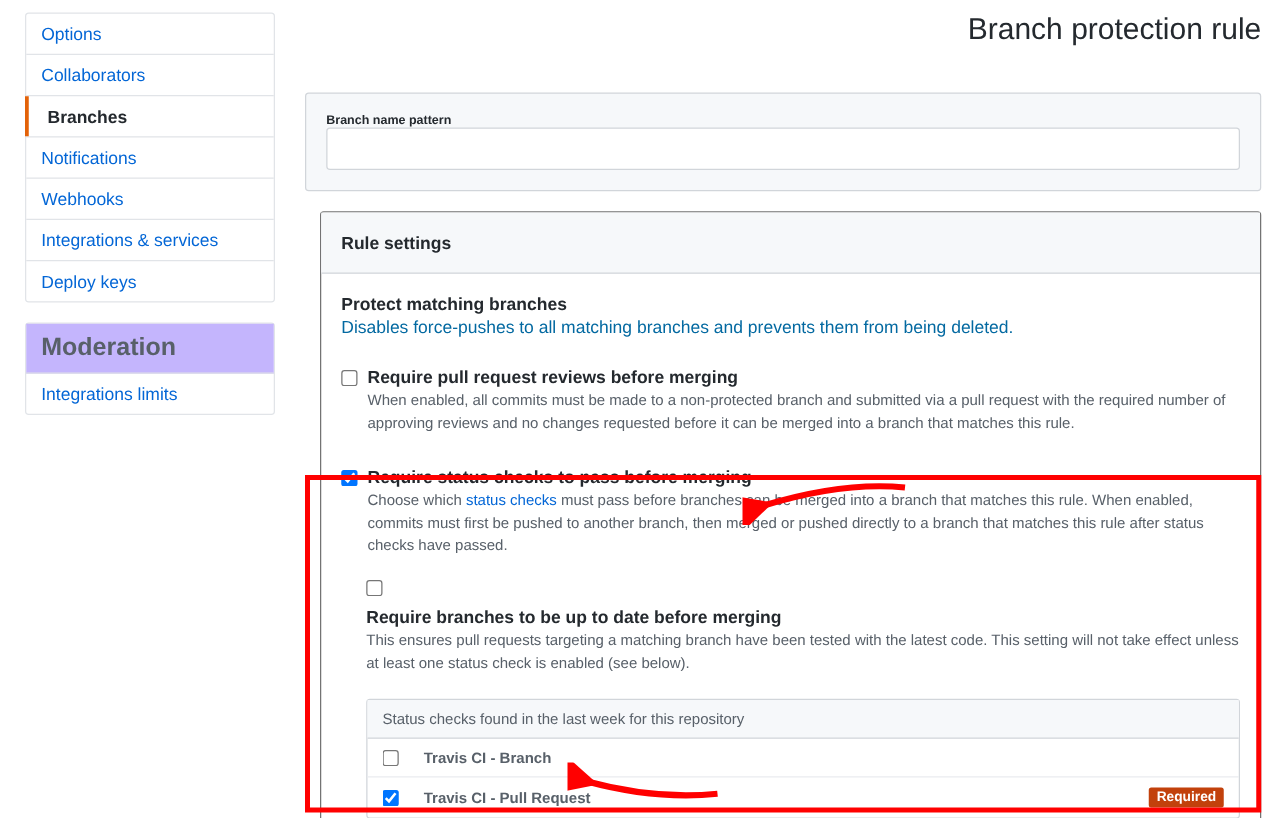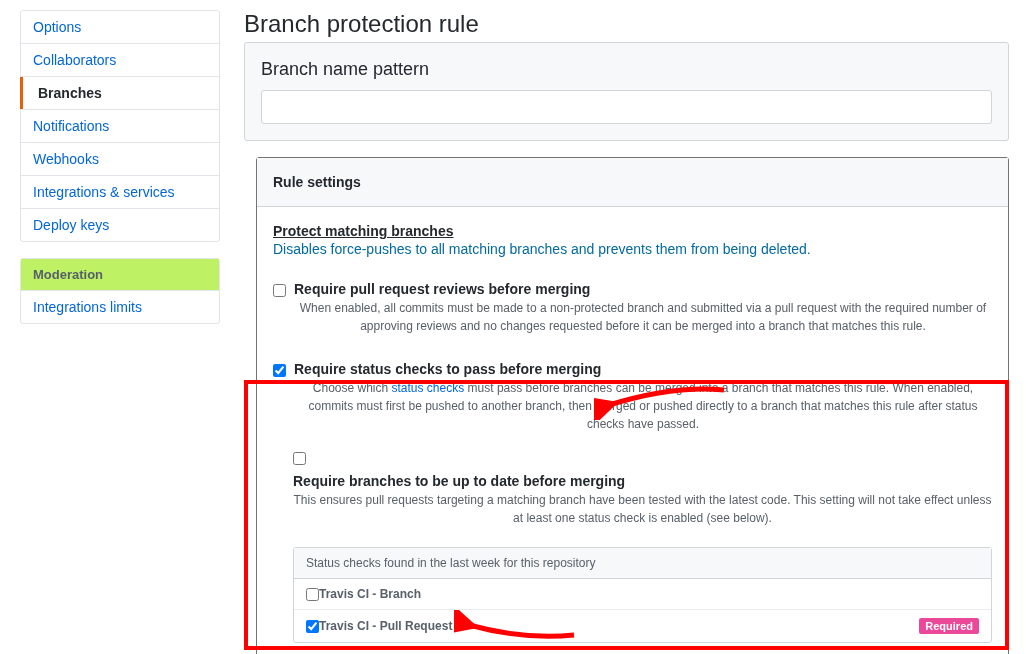--- a/index.html
+++ b/index.html
@@ -49,35 +49,36 @@
       content: "";
       position: absolute;
       left: -1px;
       top: 0;
       bottom: 0;
       width: 3px;
       background: #e36209;
     }
     .sidebar-heading {
       padding: 8px 12px;
-      font-size: 13px;
+      font-size: 20px;
       font-weight: 600;
       color: #586069;
-      background: #bef264;
+      background: #c4b5fd;
       border-bottom: 1px solid #e1e4e8;
     }
     .main {
       flex: 1;
       min-width: 0;
     }
     .page-title {
       font-size: 24px;
       font-weight: 400;
-      margin-bottom: 4px;
+      margin-bottom: 36px;
       color: #24292e;
+      text-align: right;
     }
     .panel {
       border: 1px solid #737373;
       border-radius: 3px;
       margin-bottom: 16px;
       margin-left: 12px;
     }
     .panel-header {
       background: #f6f8fa;
       padding: 16px;
@@ -94,21 +95,20 @@
       font-size: 14px;
       border: 1px solid #d1d5da;
       border-radius: 3px;
       background: #fff;
       min-height: 34px;
     }
     .section-title {
       font-weight: 600;
       font-size: 14px;
       margin-bottom: 2px;
-      text-decoration: underline;
     }
     .section-desc {
       color: #0369a1;
       font-size: 14px;
       margin-bottom: 16px;
     }
     .check-row {
       display: flex;
       align-items: flex-start;
       gap: 8px;
@@ -124,21 +124,20 @@
     .check-label {
       font-weight: 600;
       font-size: 14px;
       display: block;
     }
     .check-desc {
       color: #586069;
       font-size: 12px;
       line-height: 1.5;
       margin-top: 2px;
-      text-align: center;
     }
     .check-desc a {
       color: #0366d6;
       text-decoration: none;
     }
     .nested {
       margin-left: 20px;
       flex-direction: column;
     }
     .status-list {
@@ -153,32 +152,32 @@
       font-size: 12px;
       color: #586069;
       border-bottom: 1px solid #d1d5da;
     }
     .status-row {
       display: flex;
       align-items: center;
       padding: 8px 12px;
       border-bottom: 1px solid #eaecef;
       font-size: 12px;
-      gap: 0;
+      gap: 20px;
     }
     .status-row:last-child {
       border-bottom: none;
     }
     .status-row .status-name {
       flex: 1;
       font-weight: 600;
       color: #586069;
     }
     .badge {
-      background: #ec4899;
+      background: #c2410c;
       color: #fff;
       font-size: 11px;
       font-weight: 600;
       padding: 2px 6px;
       border-radius: 2px;
     }
     .highlight-box {
       position: absolute;
       border: 4px solid #ff0000;
       pointer-events: none;
@@ -190,23 +189,22 @@
       z-index: 11;
     }
     .pattern-panel {
       background: #f6f8fa;
       border: 1px solid #d1d5da;
       border-radius: 3px;
       padding: 16px;
       margin-bottom: 16px;
     }
     .pattern-label {
-      font-weight: 400;
-      font-size: 18px;
-      margin-bottom: 10px;
+      font-weight: 700;
+      font-size: 10px;
       display: block;
     }
   </style>
 </head>
 <body>
 
 <div class="layout">
   <aside class="sidebar">
     <div class="sidebar-group">
       <a class="sidebar-item">Options</a>

